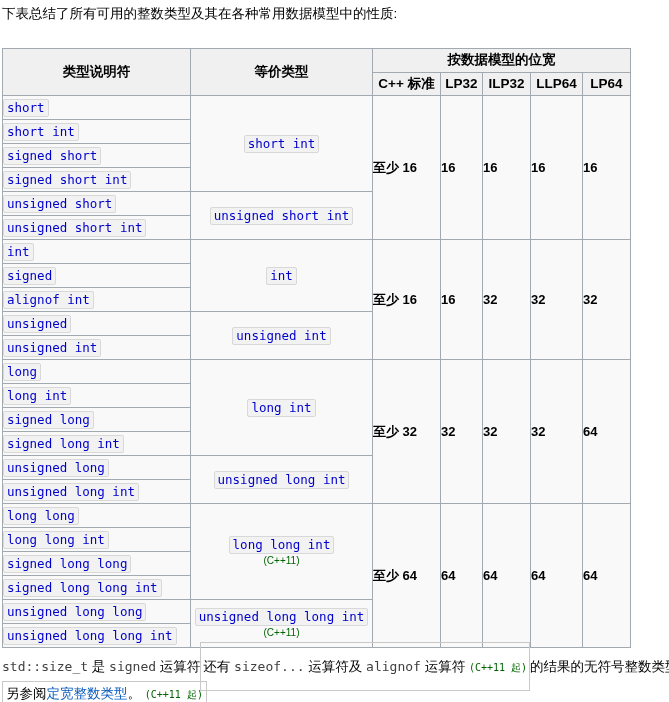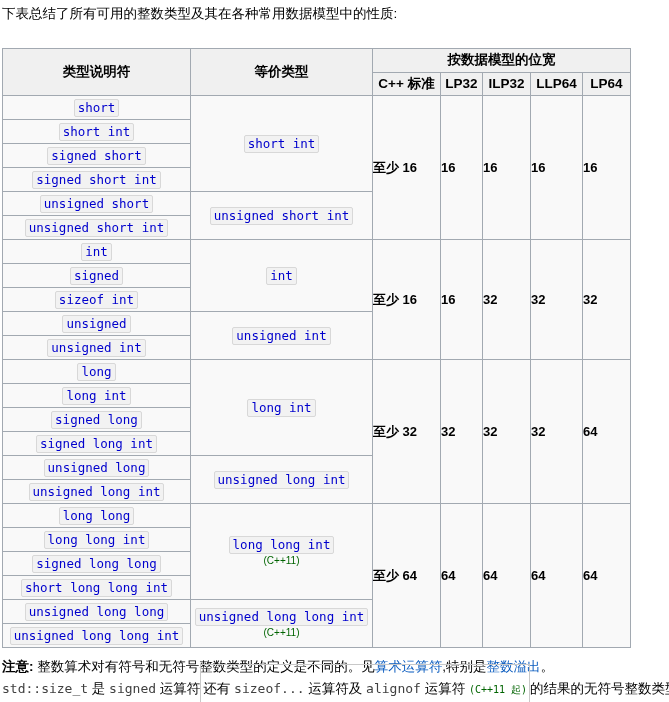--- a/index.html
+++ b/index.html
@@ -52,21 +52,21 @@
   th.hdr-sub {
     height: 22px;
     font-size: 13.5px;
     padding: 0 4px;
     white-space: nowrap;
   }
 
   td.spec-cell {
     height: 23px;
     padding: 0 0 0 5px;
-    text-align: center;
+    text-align: left;
   }
   td.equiv-cell {
     text-align: center;
     padding: 2px 3px;
   }
   td.width-cell {
     text-align: left;
     font-weight: bold;
     font-size: 13px;
     padding: 0 3px;
@@ -191,21 +191,21 @@
         <td class="width-cell" rowspan="5">至少 16</td>
         <td class="width-cell" rowspan="5">16</td>
         <td class="width-cell" rowspan="5">32</td>
         <td class="width-cell" rowspan="5">32</td>
         <td class="width-cell" rowspan="5">32</td>
       </tr>
       <tr>
         <td class="spec-cell"><span class="code">signed</span></td>
       </tr>
       <tr>
-        <td class="spec-cell"><span class="code">sizeof int</span></td>
+        <td class="spec-cell"><span class="code">alignof int</span></td>
       </tr>
       <tr>
         <td class="spec-cell"><span class="code">unsigned</span></td>
         <td class="equiv-cell" rowspan="2"><span class="code">unsigned int</span></td>
       </tr>
       <tr>
         <td class="spec-cell"><span class="code">unsigned int</span></td>
       </tr>
       <tr>
         <td class="spec-cell"><span class="code">long</span></td>
@@ -241,36 +241,33 @@
         <td class="width-cell" rowspan="6">64</td>
         <td class="width-cell" rowspan="6">64</td>
       </tr>
       <tr>
         <td class="spec-cell"><span class="code">long long int</span></td>
       </tr>
       <tr>
         <td class="spec-cell"><span class="code">signed long long</span></td>
       </tr>
       <tr>
-        <td class="spec-cell"><span class="code">short long long int</span></td>
+        <td class="spec-cell"><span class="code">signed long long int</span></td>
       </tr>
       <tr>
         <td class="spec-cell"><span class="code">unsigned long long</span></td>
         <td class="equiv-cell" rowspan="2"><span class="code">unsigned long long int</span><span class="since">(C++11)</span></td>
       </tr>
       <tr>
         <td class="spec-cell"><span class="code">unsigned long long int</span></td>
       </tr>
     </tbody>
 </table>
 
 <div class="notes">
-  <div class="note-line">
-    <span class="note-label">注意:</span><span> 整数算术对有符号和无符号整数类型的定义是不同的。见</span><a class="lnk" href="#">算术运算符</a><span>,特别是</span><a class="lnk" href="#">整数溢出</a><span>。</span>
-  </div>
 
   <div class="note-line">
     <span class="mono-blue">std::size_t</span><span> 是 </span><span class="mono-blue">signed</span><span> 运算符</span><span class="boxed"><span>还有 </span><span class="mono-blue">sizeof...</span><span> 运算符及 </span><span class="mono-blue">alignof</span><span> 运算符 </span><span class="since-inline">(C++11 起)</span></span><span>的结果的无符号整数类型。</span>
   </div>
 
   <div>
     <span class="note-row3"><span>另参阅</span><a class="lnk" href="#">定宽整数类型</a><span>。</span> <span class="since-inline">(C++11 起)</span></span>
   </div>
 </div>
 

